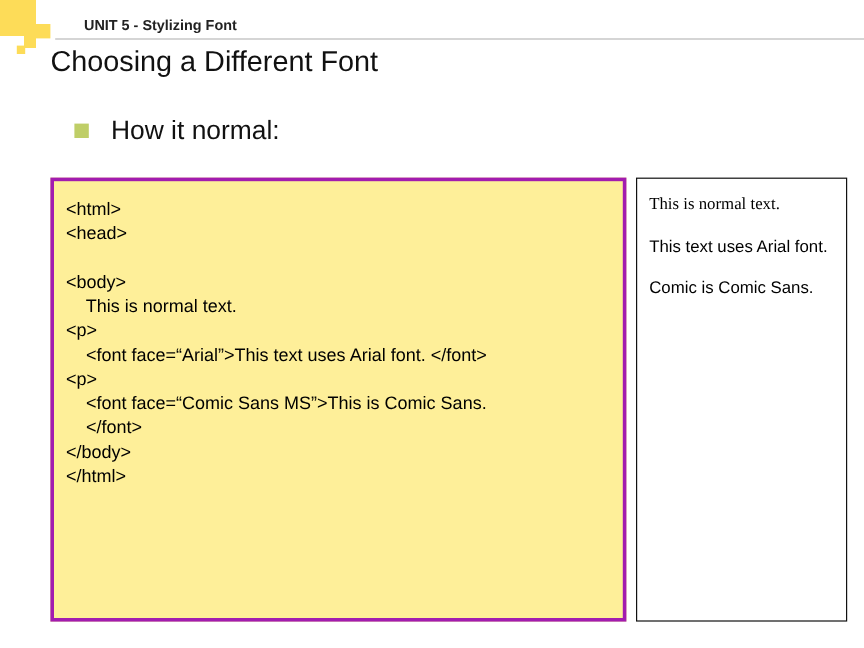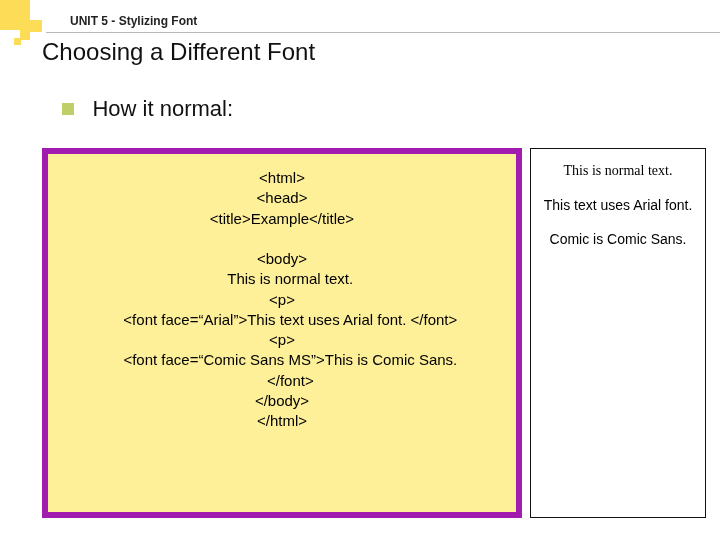--- a/index.html
+++ b/index.html
@@ -1,15 +1,15 @@
 <!DOCTYPE html>
 <html><head>
 <meta charset="utf-8">
 <style>
-  * { box-sizing: border-box; margin: 0; padding: 0; text-align: center; }
+  * { box-sizing: border-box; margin: 0; padding: 0; }
   body {
     width: 720px;
     height: 540px;
     background: #ffffff;
     font-family: Arial, Helvetica, sans-serif;
     position: relative;
     overflow: hidden;
   }
   .decor {
     position: absolute;
@@ -69,21 +69,21 @@
     font-size: 22px;
     color: #111;
   }
   .code-box {
     position: absolute;
     top: 148px;
     left: 42px;
     width: 480px;
     height: 370px;
     background: #feef99;
-    border: 6px solid #a21caf;
+    border: 3px solid #a21caf;
     padding: 14px 10px;
     font-family: Arial, Helvetica, sans-serif;
     font-size: 15px;
     line-height: 1.35;
     color: #000;
   }
   .code-box .codeline { white-space: pre; }
   .preview-box {
     position: absolute;
     top: 148px;
@@ -117,21 +117,20 @@
 <div class="title">Choosing a Different Font</div>
 
 <div class="bullet-row">
   <span class="bullet-sq"></span>
   <span class="bullet-text">How it normal:</span>
 </div>
 
 <div class="code-box">
   <div class="codeline">&lt;html&gt;</div>
   <div class="codeline">&lt;head&gt;</div>
-  <div class="codeline">&lt;title&gt;Example&lt;/title&gt;</div>
   <div class="codeline">&nbsp;</div>
   <div class="codeline">&lt;body&gt;</div>
   <div class="codeline">    This is normal text.</div>
   <div class="codeline">&lt;p&gt;</div>
   <div class="codeline">    &lt;font face=“Arial”&gt;This text uses Arial font. &lt;/font&gt;</div>
   <div class="codeline">&lt;p&gt;</div>
   <div class="codeline">    &lt;font face=“Comic Sans MS”&gt;This is Comic Sans.</div>
   <div class="codeline">    &lt;/font&gt;</div>
   <div class="codeline">&lt;/body&gt;</div>
   <div class="codeline">&lt;/html&gt;</div>

